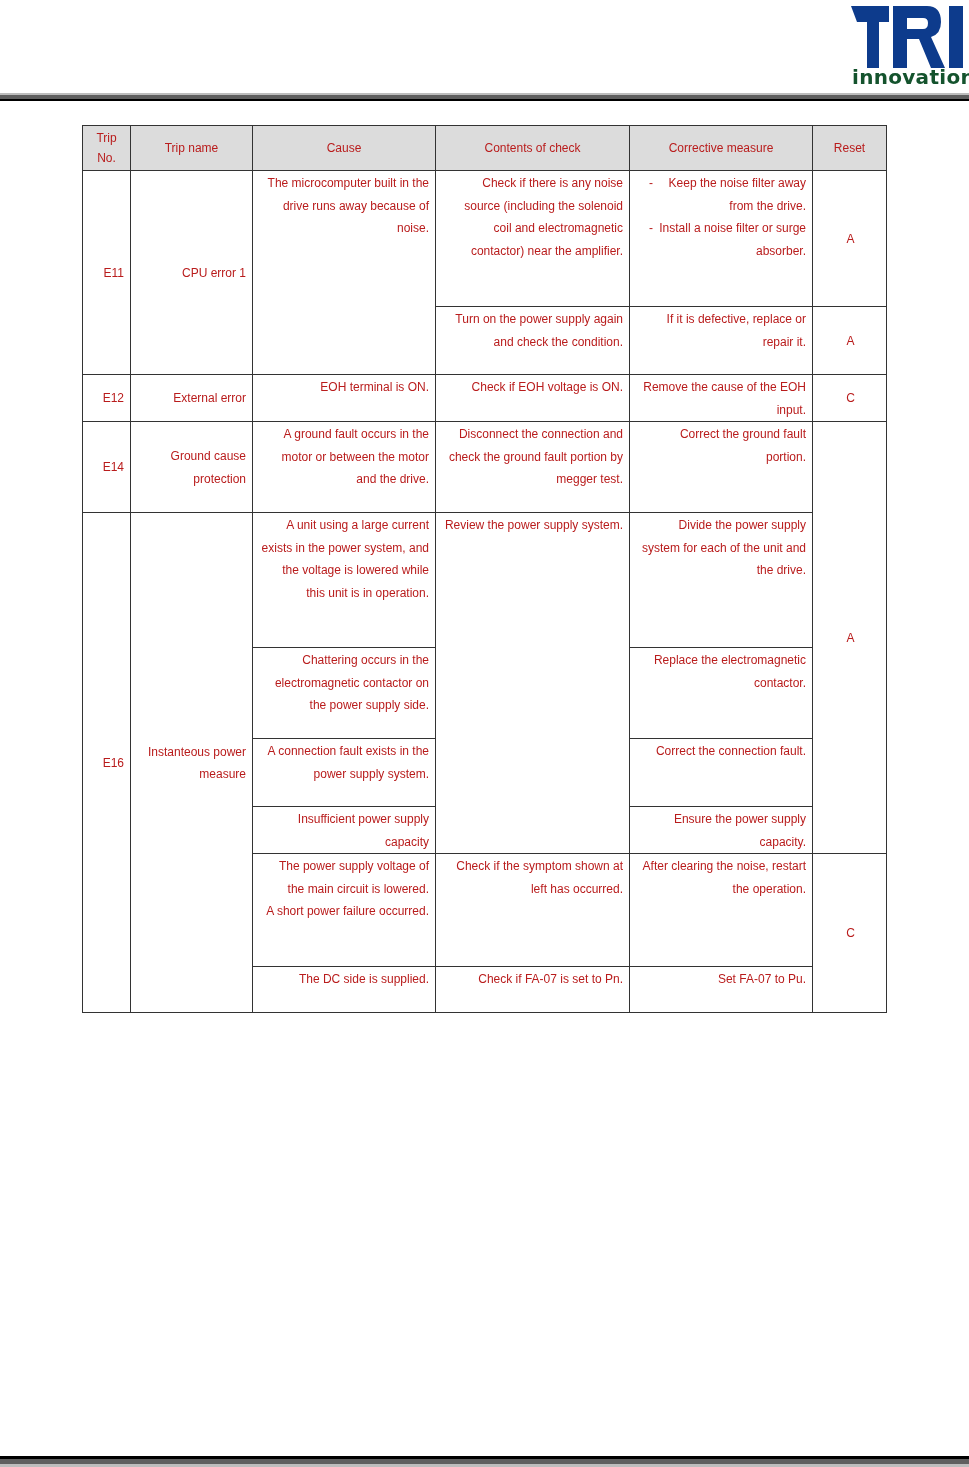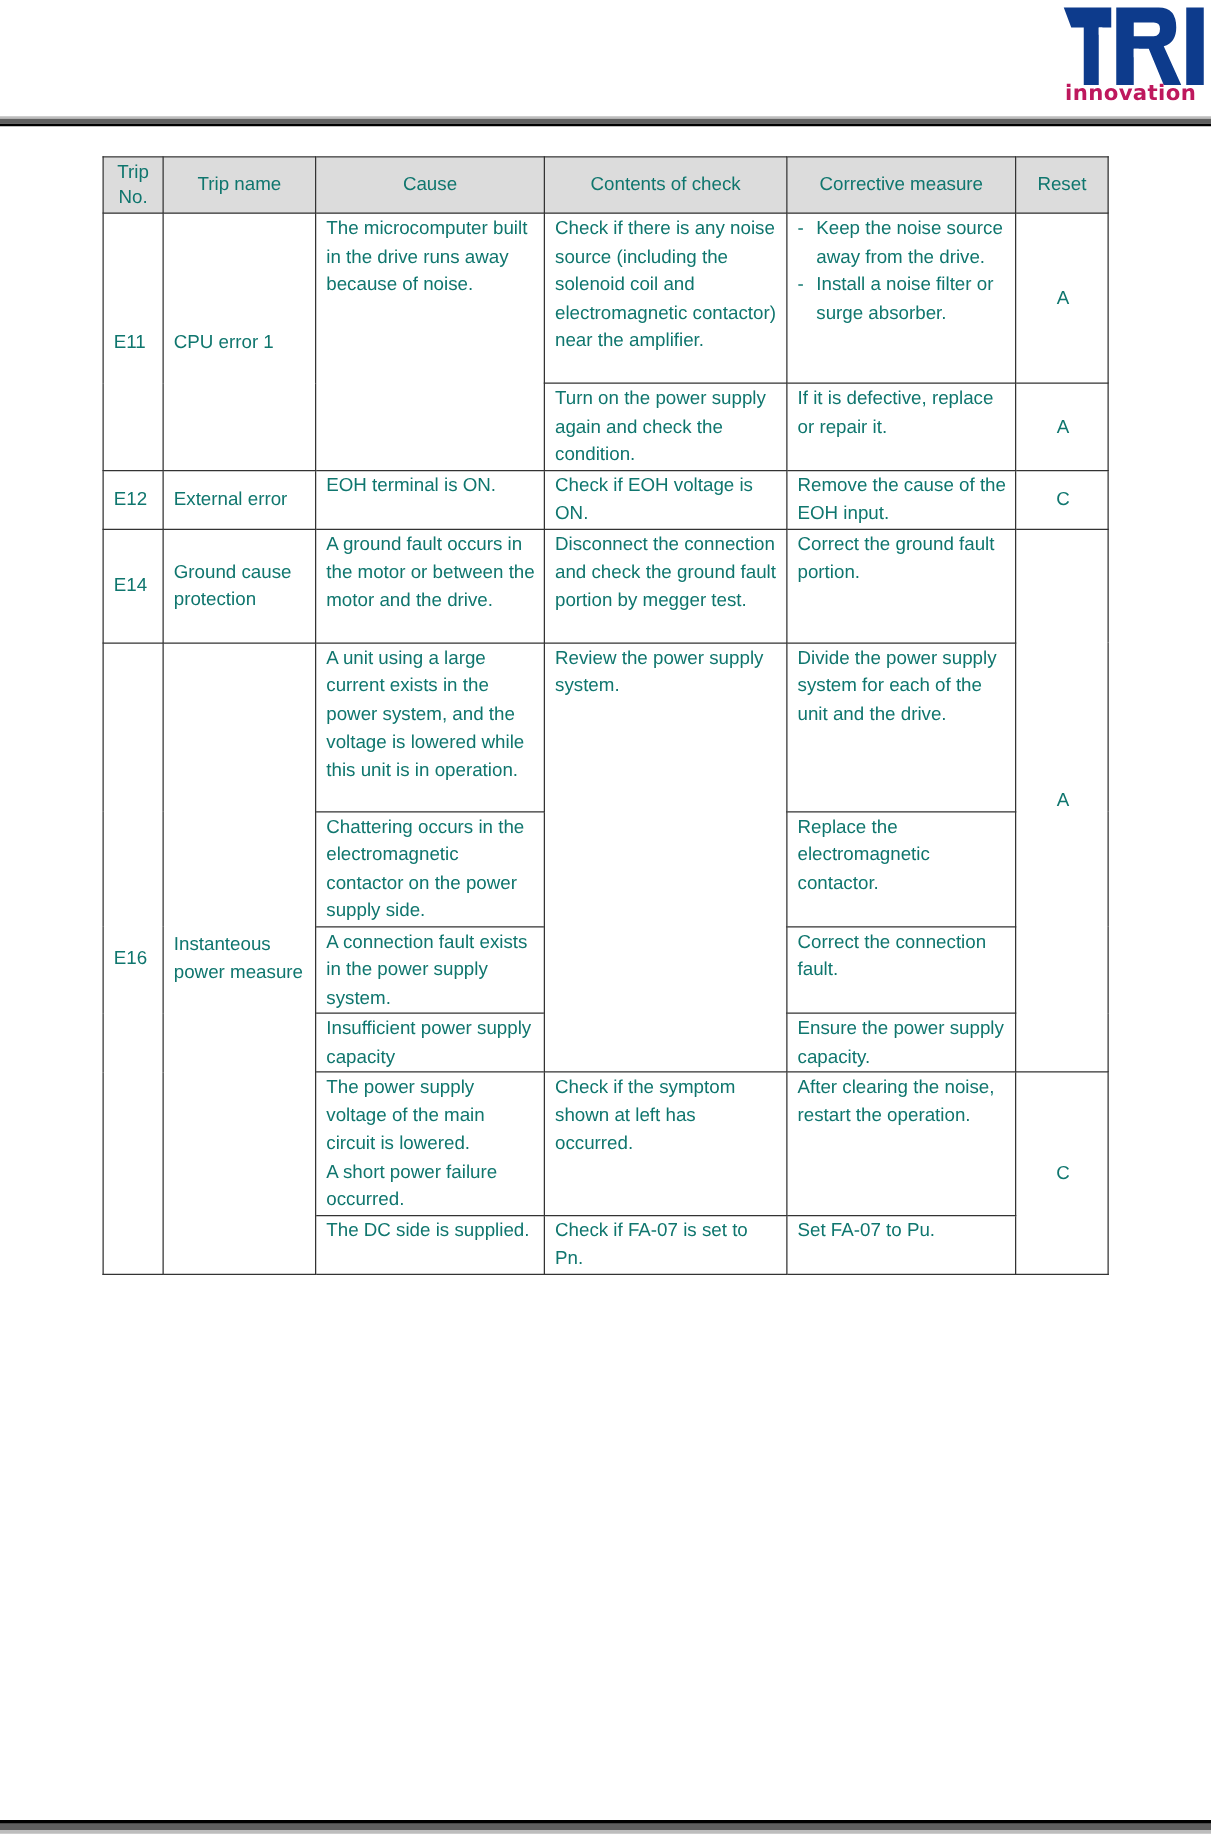--- a/index.html
+++ b/index.html
@@ -11,44 +11,44 @@
   }
   .logo {
     position: absolute; right: 4px; top: 2px; width: 116px; height: 84px;
   }
   .logo .mark {
     position: absolute; left: 0; top: 0; width: 116px; height: 66px;
   }
   .logo .word {
     position: absolute; left: 3px; top: 63px; width: 116px;
     font-family: "DejaVu Sans", sans-serif; font-weight: bold;
-    font-size: 17px; color: #be185d; letter-spacing: 0.3px;
+    font-size: 20px; color: #14532d; letter-spacing: 0.3px;
   }
   .rule-top {
     position: absolute; left: 0; right: 0; top: 93px; height: 8px;
   }
   .rule-top .l1 { height: 2px; background: #bdbdbd; }
   .rule-top .l2 { height: 4px; background: #5f5f5f; }
   .rule-top .l3 { height: 2px; background: #000; }
   .rule-bot {
     position: absolute; left: 0; right: 0; top: 1456px; height: 11px;
   }
   .rule-bot .l1 { height: 3px; background: #000; }
   .rule-bot .l2 { height: 5px; background: #5f5f5f; }
   .rule-bot .l3 { height: 3px; background: #bdbdbd; }
 
   table.trip {
     position: absolute; left: 82px; top: 125px; width: 804px;
     border-collapse: collapse; table-layout: fixed;
-    font-size: 15px; line-height: 22.5px; color: #0f766e;
+    font-size: 12px; line-height: 22.5px; color: #b91c1c;
     border: 1.5px solid #222;
   }
   table.trip th, table.trip td {
     border: 1px solid #333; vertical-align: top;
-    padding: 1px 6px 0 8px; text-align: left;
+    padding: 1px 6px 0 8px; text-align: right;
   }
   table.trip th {
     background: #dcdcdc; font-weight: normal; text-align: center;
     vertical-align: middle; height: 44px; padding: 0 4px; line-height: 20px;
   }
   table.trip td.c, table.trip td.mid { vertical-align: middle; }
   table.trip td.c { text-align: center; }
   .bullet { display: flex; }
   .bullet .dash { width: 15px; flex: none; }
   col.c1 { width: 48px; } col.c2 { width: 122px; } col.c3 { width: 183px; }
@@ -103,21 +103,21 @@
   <tbody>
 
     <tr style="height:136px">
       <td rowspan="2" class="mid">E11</td>
       <td rowspan="2" class="mid">CPU error 1</td>
       <td rowspan="2">The microcomputer built in the drive runs away because of noise.</td>
       <td>Check if there is any noise source (including the solenoid coil and electromagnetic contactor) near the amplifier.</td>
       <td>
         <div class="bullet">
             <span class="dash">-</span>
-            <span>Keep the noise source away from the drive.</span>
+            <span>Keep the noise filter away from the drive.</span>
           </div>
         <div class="bullet">
             <span class="dash">-</span>
             <span>Install a noise filter or surge absorber.</span>
           </div>
       </td>
       <td class="c">A</td>
     </tr>
     <tr style="height:68px">
       <td>Turn on the power supply again and check the condition.</td>

